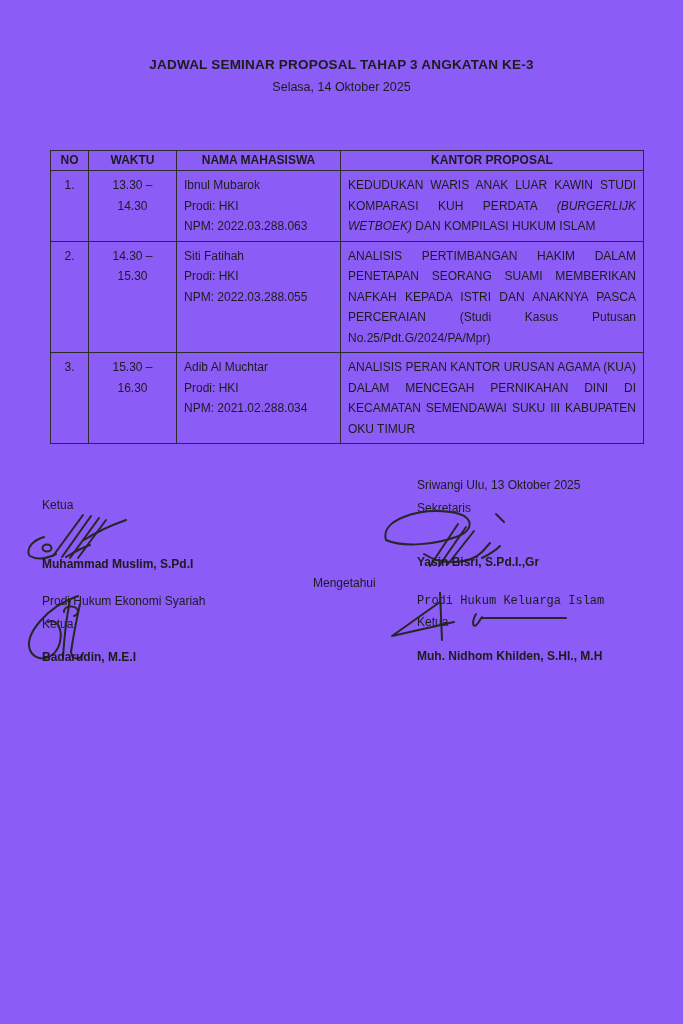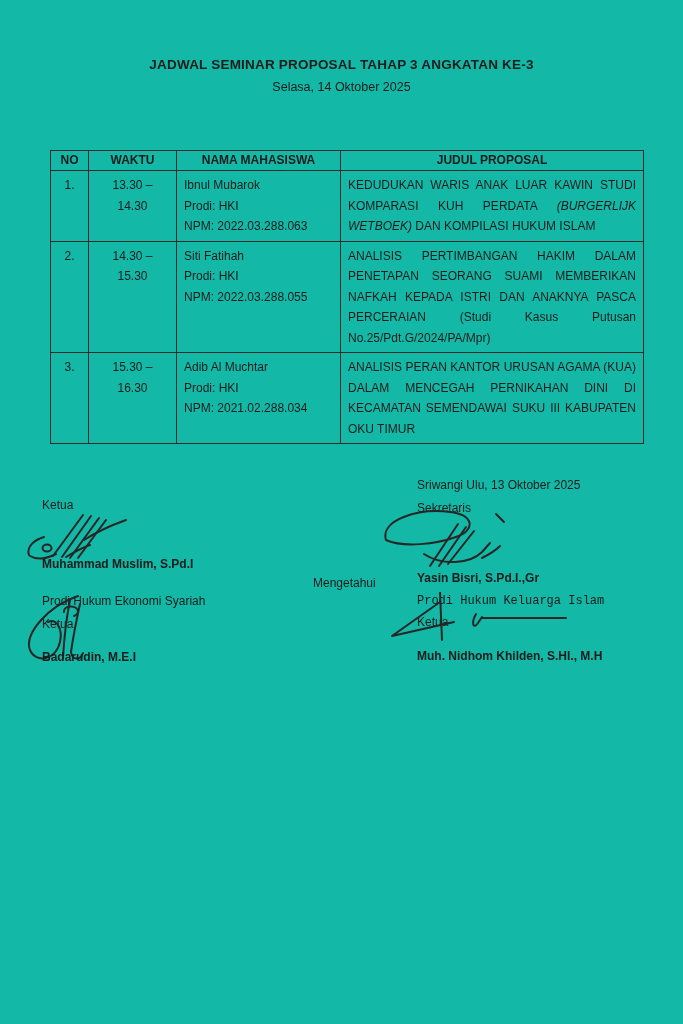--- a/index.html
+++ b/index.html
@@ -2,21 +2,21 @@
 <html><head>
 <meta charset="utf-8">
 <style>
   * { margin: 0; padding: 0; box-sizing: border-box; }
   html, body { background: #ffffff; }
   .page {
     position: relative;
     width: 683px;
     height: 1024px;
     margin: 0 auto;
-    background: #14b8a6;
+    background: #8b5cf6;
     font-family: "Liberation Sans", sans-serif;
     color: #1c1c1c;
     overflow: hidden;
   }
   
   .doc-header {
     position: absolute;
     top: 54px;
     left: 0;
     width: 100%;
@@ -94,21 +94,21 @@
       <col class="col-no">
         <col class="col-waktu">
         <col class="col-nama">
         <col class="col-judul">
     </colgroup>
     <thead>
       <tr>
         <th>NO</th>
         <th>WAKTU</th>
         <th>NAMA MAHASISWA</th>
-        <th>JUDUL PROPOSAL</th>
+        <th>KANTOR PROPOSAL</th>
       </tr>
     </thead>
     <tbody>
       <tr class="row-1">
         <td class="cell-no">1.</td>
         <td class="cell-waktu">13.30 – 14.30</td>
         <td>
           <span class="student-name">Ibnul Mubarok</span>
           <span class="student-line">Prodi: HKI</span>
           <span class="student-line">NPM: 2022.03.288.063</span>
@@ -158,21 +158,21 @@
     <path d="M8,34 C2,14 40,2 72,6 C96,9 98,24 78,31 C58,38 26,42 8,34"></path>
     <path d="M52,60 L80,18"></path>
     <path d="M61,60 L88,21"></path>
     <path d="M70,58 L96,25"></path>
     <path d="M46,48 C64,60 92,58 104,46 L112,37"></path>
     <path d="M104,52 C112,48 118,44 122,40"></path>
     <path d="M118,8 l8,8"></path>
   </svg>
 
   <span class="sig-text sig-name" style="left:42px;  top:557px;">Muhammad Muslim, S.Pd.I</span>
-  <span class="sig-text sig-name" style="left:417px; top:555px;margin-top:16px;">Yasin Bisri, S.Pd.I.,Gr</span>
+  <span class="sig-text sig-name" style="left:417px; top:555px;">Yasin Bisri, S.Pd.I.,Gr</span>
 
   <span class="sig-text" style="left:313px; top:576px;">Mengetahui</span>
 
   <span class="sig-text" style="left:42px;  top:594px;">Prodi Hukum Ekonomi Syariah</span>
   <span class="sig-text" style="left:417px; top:594px;font-family:Liberation Mono, monospace;">Prodi Hukum Keluarga Islam</span>
   <span class="sig-text" style="left:42px;  top:617px;">Ketua</span>
   <span class="sig-text" style="left:417px; top:615px;">Ketua</span>
 
   <svg class="sig-svg" style="left:20px; top:592px;" width="100" height="80" viewBox="0 0 100 80">
     <path d="M58,4 C28,14 4,42 10,58 C16,72 36,68 40,50 C43,36 36,26 28,30"></path>

